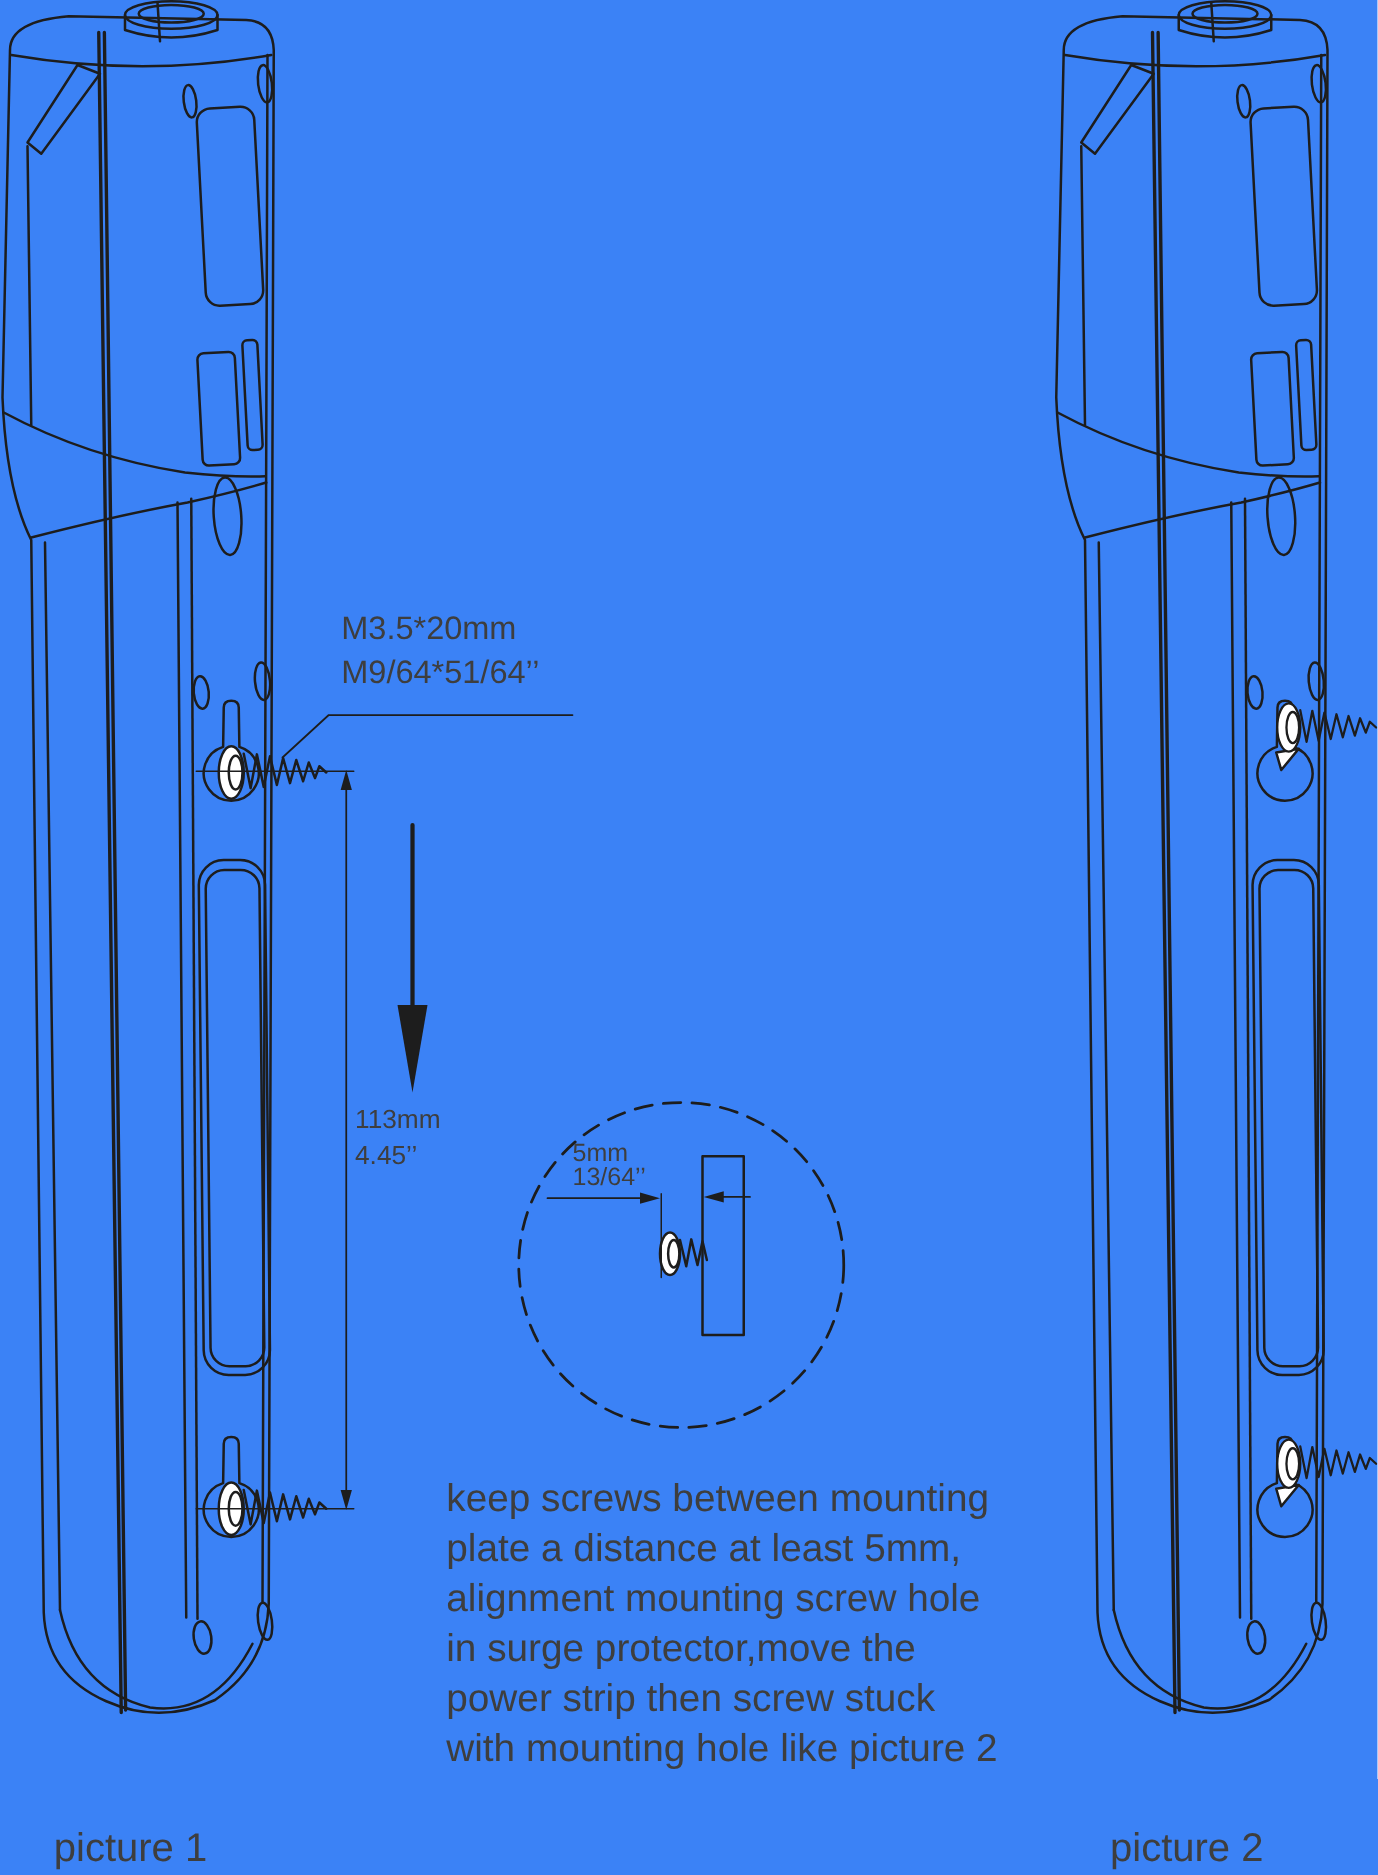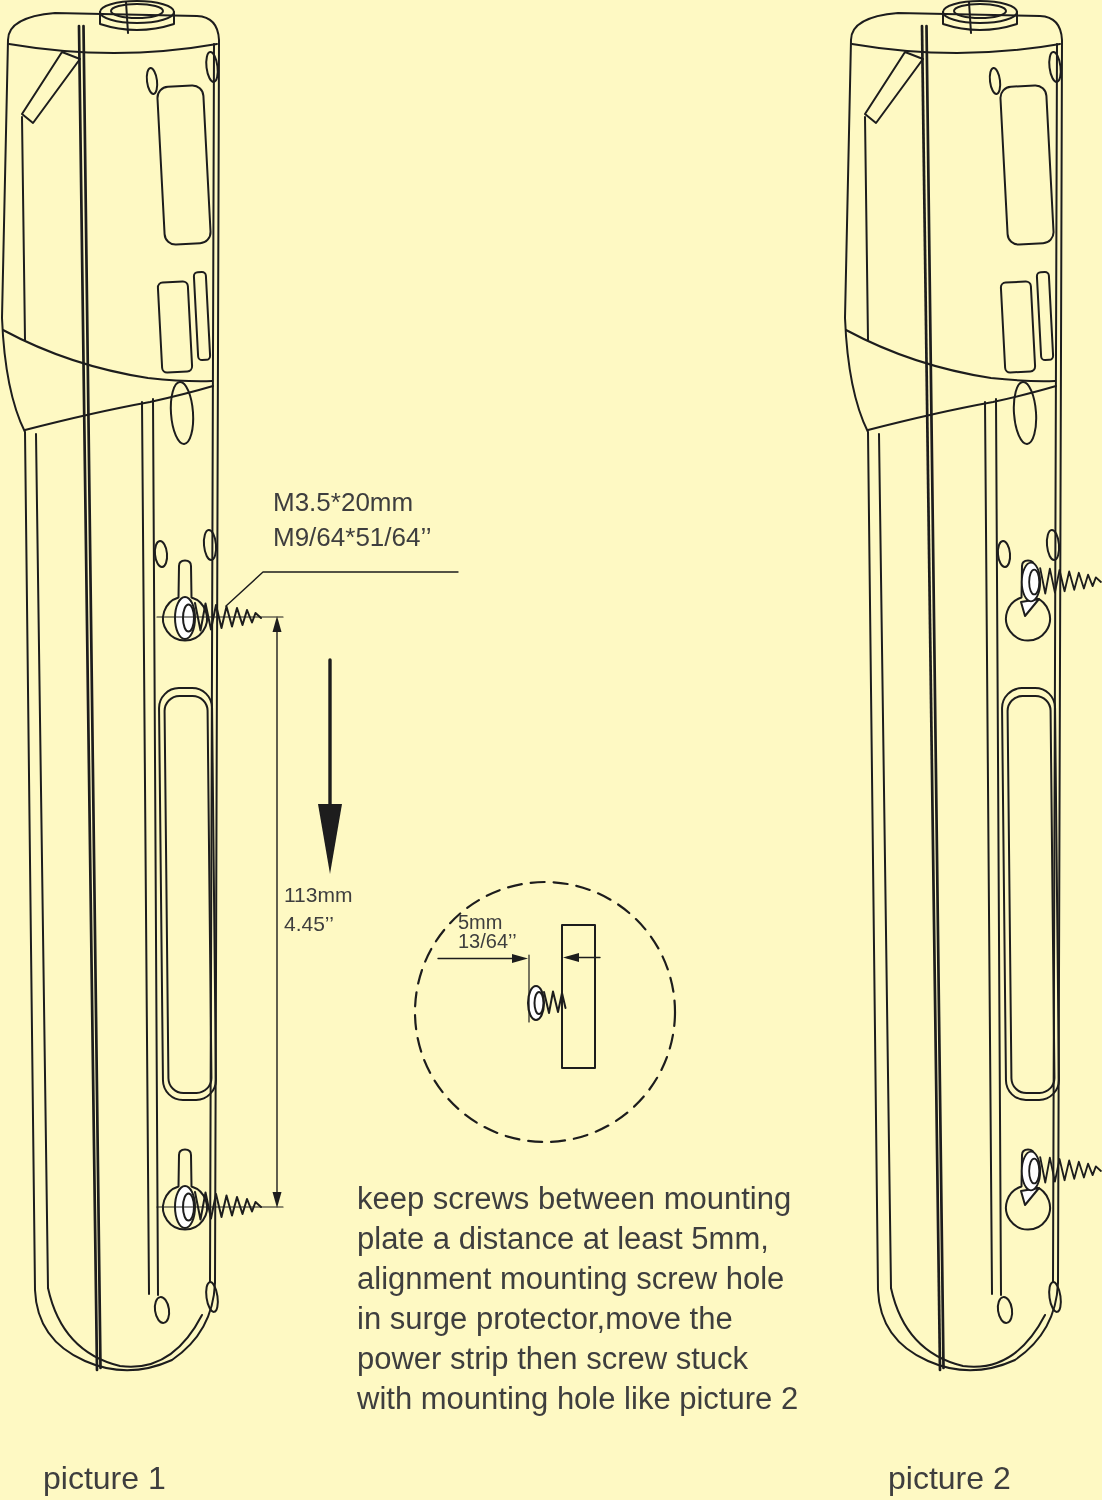--- a/index.html
+++ b/index.html
@@ -1,16 +1,16 @@
 <!DOCTYPE html>
 <html><head>
 <meta charset="utf-8">
 <style>
   html,body{margin:0;padding:0;background:#ffffff;}
-  .canvas{position:relative;width:1102px;height:1500px;background:#fef9c3;overflow:hidden;
+  .canvas{position:relative;width:1102px;height:1500px;background:#3b82f6;overflow:hidden;
           font-family:"Liberation Sans", sans-serif;}
   svg{display:block;}
   .draw{stroke:#1d1d1d;stroke-width:2;fill:none;stroke-linecap:round;stroke-linejoin:round;}
   .thick{stroke-width:2.7;}
   .thin{stroke-width:1.4;}
   .xthin{stroke-width:1.2;}
   .fillhead{fill:#1d1d1d;stroke:none;}
   .dash{stroke-dasharray:14 9;stroke-width:2.2;}
   text{fill:#3e3e3e;stroke:none;font-family:"Liberation Sans", sans-serif;}
   .t26{font-size:26px;}

